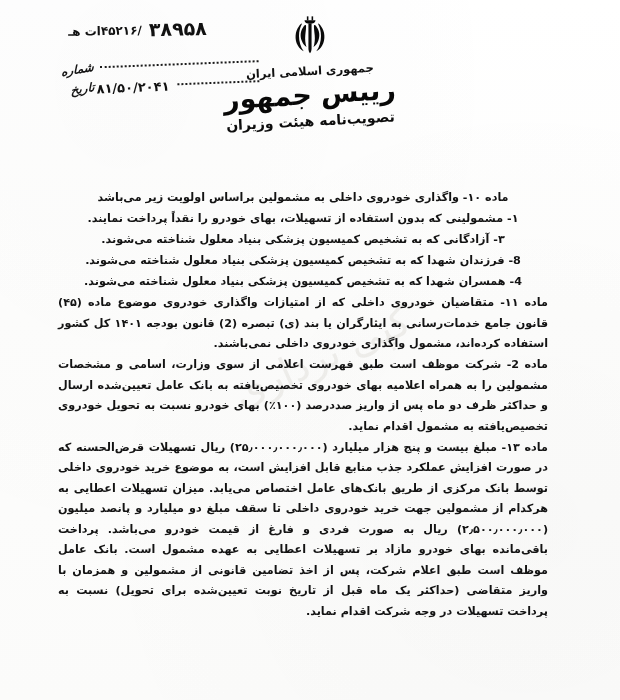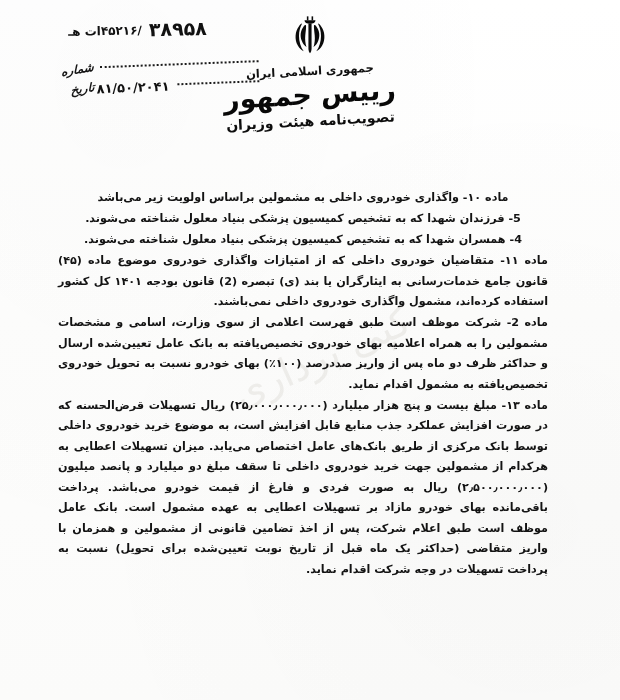--- a/index.html
+++ b/index.html
@@ -249,20 +249,22 @@
       </div>
       <span class="office-line">رییس جمهور</span>
       <div>
         <span class="decree-line">تصویب‌نامه هیئت وزیران</span>
       </div>
     </div>
   </div>
 
   <div class="body-text">
     <p class="para center-last">ماده ۱۰- واگذاری خودروی داخلی به مشمولین براساس اولویت زیر می‌باشد</p>
-    <p class="para center-last">5- فرزندان شهدا که به تشخیص کمیسیون پزشکی بنیاد معلول شناخته می‌شوند.</p>
+    <p class="para center-last">۱- مشمولینی که بدون استفاده از تسهیلات، بهای خودرو را نقداً پرداخت نمایند.</p>
+    <p class="para center-last">۳- آزادگانی که به تشخیص کمیسیون پزشکی بنیاد معلول شناخته می‌شوند.</p>
+    <p class="para center-last">8- فرزندان شهدا که به تشخیص کمیسیون پزشکی بنیاد معلول شناخته می‌شوند.</p>
     <p class="para center-last">4- همسران شهدا که به تشخیص کمیسیون پزشکی بنیاد معلول شناخته می‌شوند.</p>
     <p class="para">ماده ۱۱- متقاضیان خودروی داخلی که از امتیازات واگذاری خودروی موضوع ماده (۴۵) قانون جامع خدمات‌رسانی به ایثارگران یا بند (ی) تبصره (2) قانون بودجه ۱۴۰۱ کل کشور استفاده کرده‌اند، مشمول واگذاری خودروی داخلی نمی‌باشند.</p>
     <p class="para">ماده 2- شرکت موظف است طبق فهرست اعلامی از سوی وزارت، اسامی و مشخصات مشمولین را به همراه اعلامیه بهای خودروی تخصیص‌یافته به بانک عامل تعیین‌شده ارسال و حداکثر ظرف دو ماه پس از واریز صددرصد (۱۰۰٪) بهای خودرو نسبت به تحویل خودروی تخصیص‌یافته به مشمول اقدام نماید.</p>
     <p class="para">ماده ۱۳- مبلغ بیست و پنج هزار میلیارد (۲۵٫۰۰۰٫۰۰۰٫۰۰۰) ریال تسهیلات قرض‌الحسنه که در صورت افزایش عملکرد جذب منابع قابل افزایش است، به موضوع خرید خودروی داخلی توسط بانک مرکزی از طریق بانک‌های عامل اختصاص می‌یابد. میزان تسهیلات اعطایی به هرکدام از مشمولین جهت خرید خودروی داخلی تا سقف مبلغ دو میلیارد و پانصد میلیون (۲٫۵۰۰٫۰۰۰٫۰۰۰) ریال به صورت فردی و فارغ از قیمت خودرو می‌باشد. پرداخت باقی‌مانده بهای خودرو مازاد بر تسهیلات اعطایی به عهده مشمول است. بانک عامل موظف است طبق اعلام شرکت، پس از اخذ تضامین قانونی از مشمولین و همزمان با واریز متقاضی (حداکثر یک ماه قبل از تاریخ نوبت تعیین‌شده برای تحویل) نسبت به پرداخت تسهیلات در وجه شرکت اقدام نماید.</p>
   </div>
 
 </div>
 
 </body></html>

